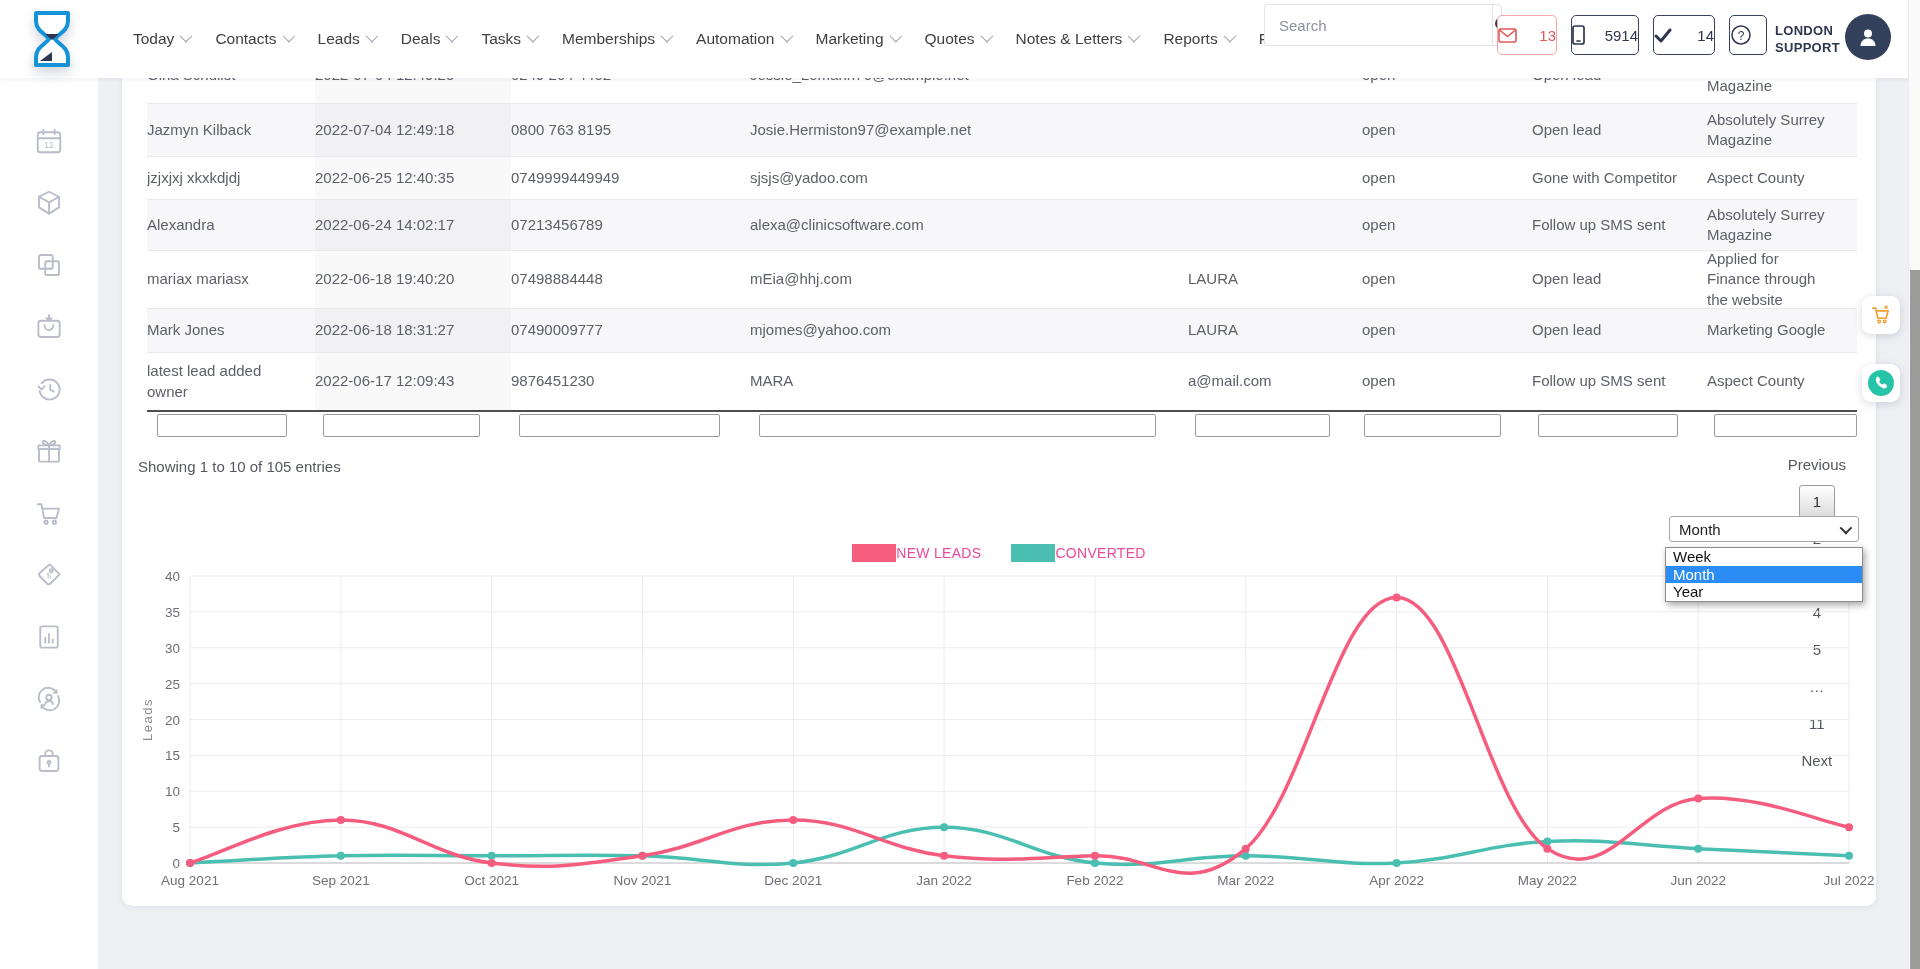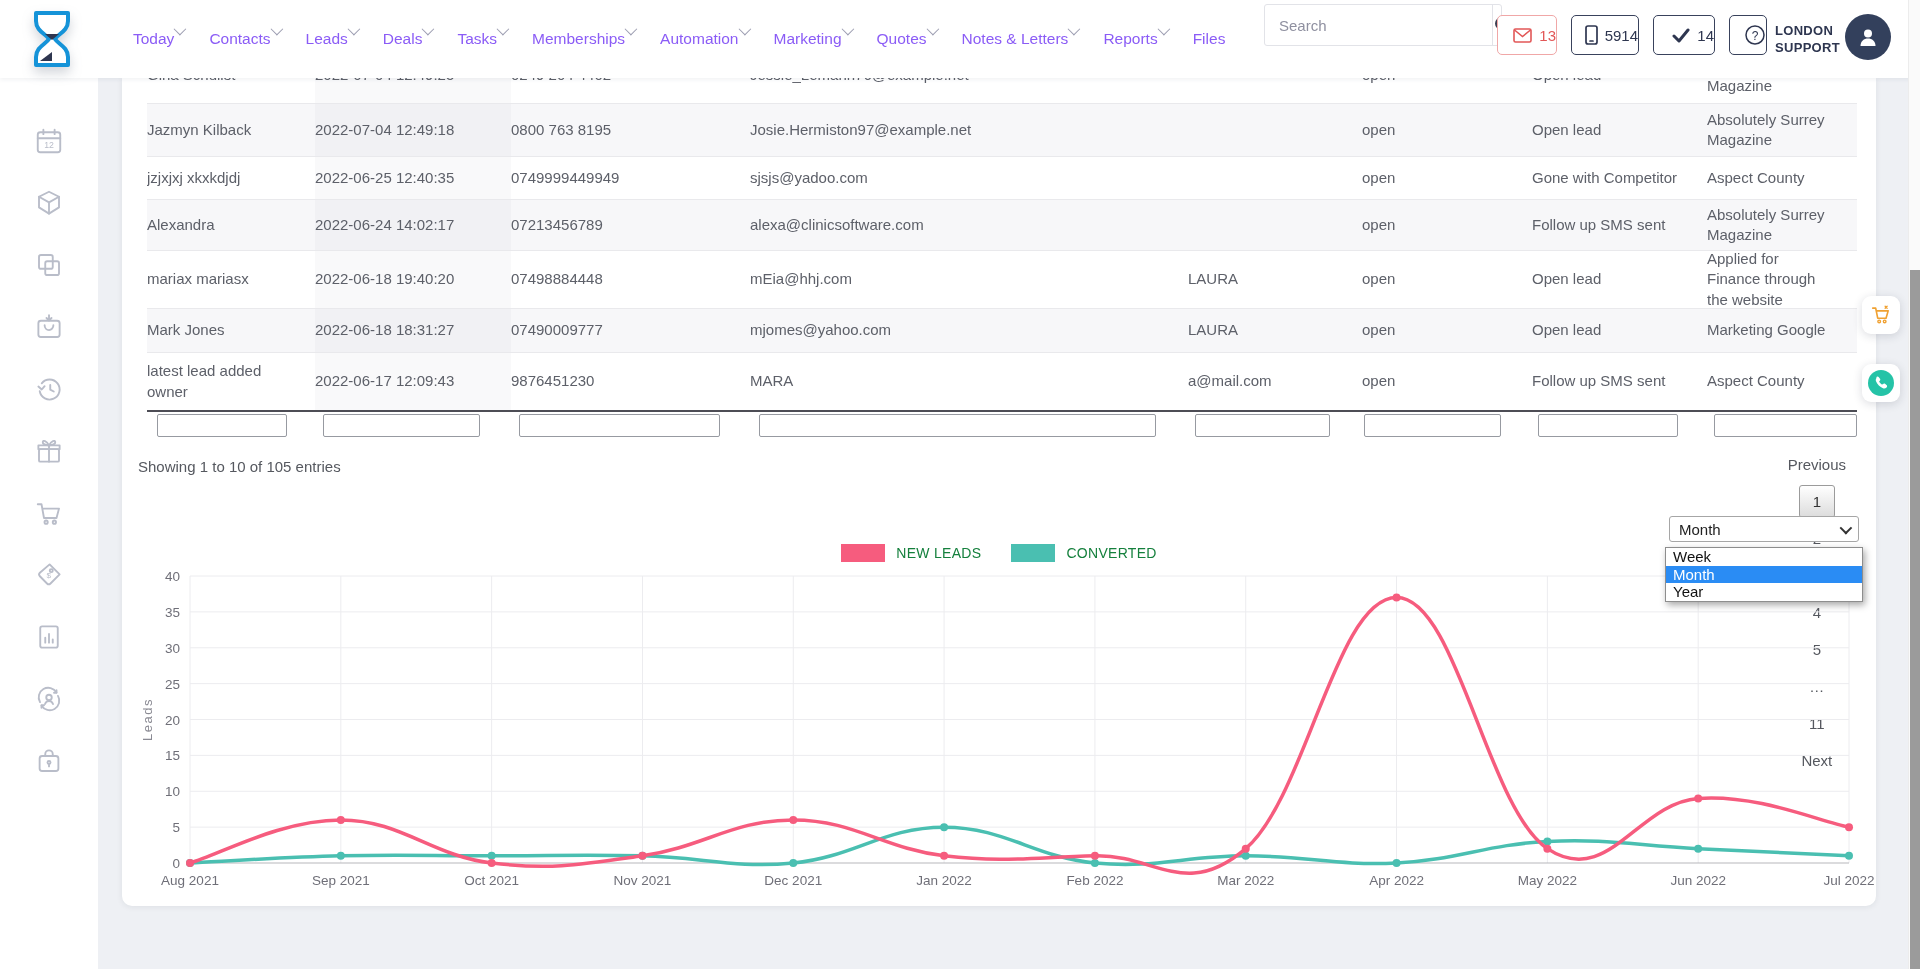--- a/index.html
+++ b/index.html
@@ -5,32 +5,32 @@
   * { margin:0; padding:0; box-sizing:border-box; }
   html,body { width:1920px; height:969px; overflow:hidden; background:#eef0f4;
     font-family:"Liberation Sans", sans-serif; }
 
   
   .navbar { position:absolute; left:0; top:0; width:1920px; height:78px; background:#fff;
     box-shadow:0 2px 4px rgba(40,50,80,.06); z-index:20; }
   .logo { position:absolute; left:30px; top:10px; width:44px; height:58px;
     filter:drop-shadow(0 6px 6px rgba(80,90,110,.25)); }
   .nav-list { position:absolute; left:133px; top:0; height:78px; display:flex; align-items:center; gap:26px; }
-  .nav-item { display:flex; gap:0; font-size:15.5px; color:#8b5cf6; cursor:pointer; white-space:nowrap; }
+  .nav-item { display:flex; align-items:center; gap:6px; font-size:15.5px; color:#404040; cursor:pointer; white-space:nowrap; }
   .nav-chev { width:9px; height:9px; border-right:1.6px solid #9b9cb0; border-bottom:1.6px solid #9b9cb0;
     transform:rotate(45deg) translateY(-2px); margin-top:-4px; }
   .search-wrap { position:absolute; left:1264px; top:4px; width:238px; height:42px; display:flex;
     border:1px solid #e2e3e8; border-radius:3px; background:#fff; }
   .search-input { flex:1; border:0; outline:none; padding:0 14px; font-size:15px; color:#444;
     font-family:"Liberation Sans",sans-serif; background:transparent; }
   .search-input::placeholder { color:#8f90a0; }
   .search-btn { width:48px; border:0; border-left:1px solid #e2e3e8; background:transparent; display:flex;
     align-items:center; justify-content:center; cursor:pointer; }
   .badge { position:absolute; top:15px; height:40px; border-radius:5px; display:flex; align-items:center;
-    justify-content:flex-end; gap:7px; background:#fff; font-size:15px; cursor:pointer; }
+    justify-content:space-between; gap:7px; background:#fff; font-size:15px; cursor:pointer; }
   .badge.mail  { left:1497px; width:60px; border:1px solid #f0a7a7; color:#e25757; }
   .badge.phone { left:1571px; width:68px; border:1px solid #39425c; color:#2e3650; }
   .badge.done  { left:1653px; width:62px; border:1px solid #39425c; color:#2e3650; }
   .badge.help  { left:1729px; width:38px; border:1px solid #39425c; color:#2e3650; }
   .acct-name { position:absolute; left:1775px; top:22px; font-size:13px; line-height:17px; color:#2e3650;
     font-weight:bold; letter-spacing:.3px; }
   .avatar { position:absolute; left:1845px; top:14px; width:46px; height:46px; border-radius:50%;
     background:#33405c; display:flex; align-items:center; justify-content:center; cursor:pointer; }
 
   
@@ -69,21 +69,21 @@
     padding:0 9px; cursor:pointer; }
   .sel .chev { margin-left:auto; width:9px; height:9px; border-right:2px solid #333; border-bottom:2px solid #333;
     transform:rotate(45deg) translateY(-2px); }
   .ddl { position:absolute; left:1543px; top:469px; width:198px; background:#fff; border:1px solid #8d8d8d;
     box-shadow:2px 3px 7px rgba(0,0,0,.35); z-index:30; font-size:15px; color:#111; }
   .ddl .opt { height:17.5px; line-height:17.5px; padding:0 7px; cursor:pointer; }
   .ddl .opt.sel-opt { color:#fff; }
 
   .legend { position:absolute; left:0; top:466px; width:1754px; display:flex; justify-content:center;
     align-items:center; gap:30px; }
-  .lg-item { display:flex; align-items:center; gap:11px; font-size:14px; color:#15803d; letter-spacing:.3px; cursor:pointer;justify-content:flex-end; }
+  .lg-item { display:flex; align-items:center; font-size:14px; color:#ec4899; letter-spacing:.3px; cursor:pointer;justify-content:flex-end; }
   .lg-swatch { width:44px; height:18px; }
 
   .chart-svg { position:absolute; left:0; top:480px; }
 
   
   .float-btn { position:absolute; width:38px; height:38px; background:#fff; border-radius:9px;
     box-shadow:0 2px 10px rgba(30,40,60,.16); display:flex; align-items:center; justify-content:center;
     cursor:pointer; z-index:25; }
   .scroll-track { position:absolute; right:0; top:0; width:12px; height:969px; background:#fafafa;
     border-left:1px solid #ececec; z-index:40; }

